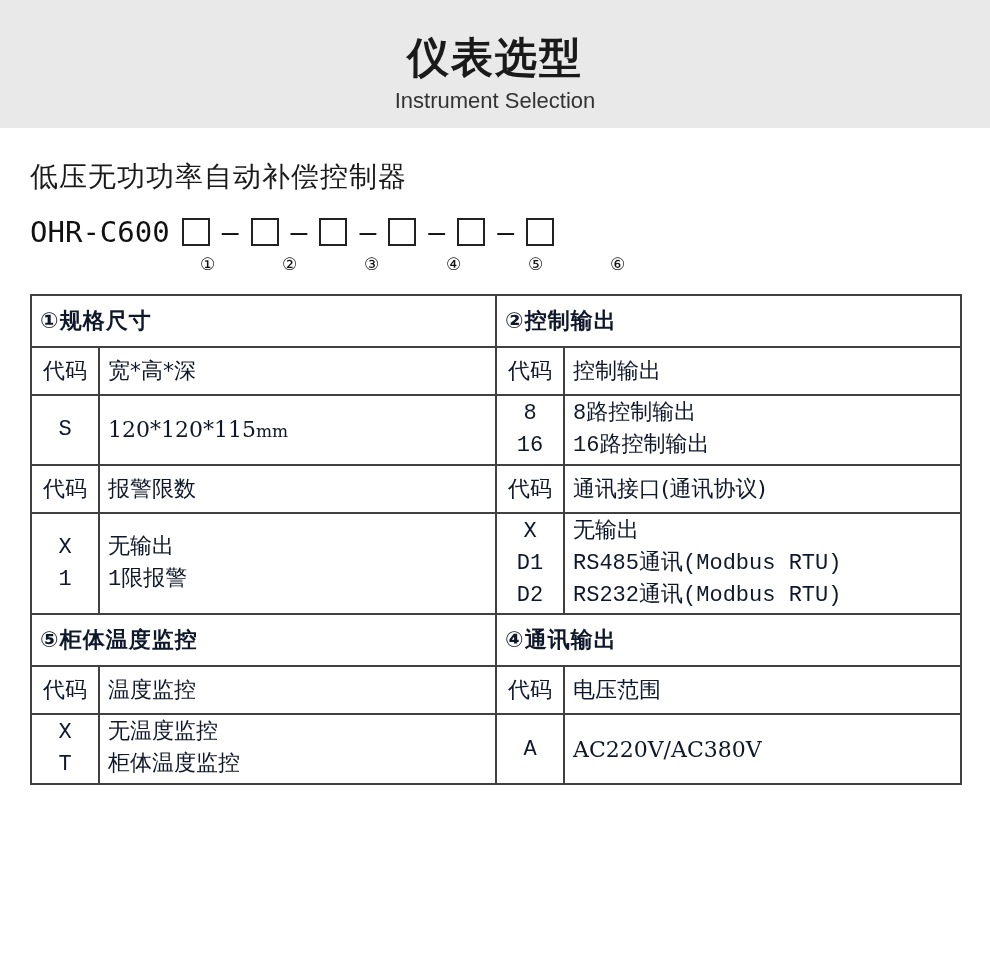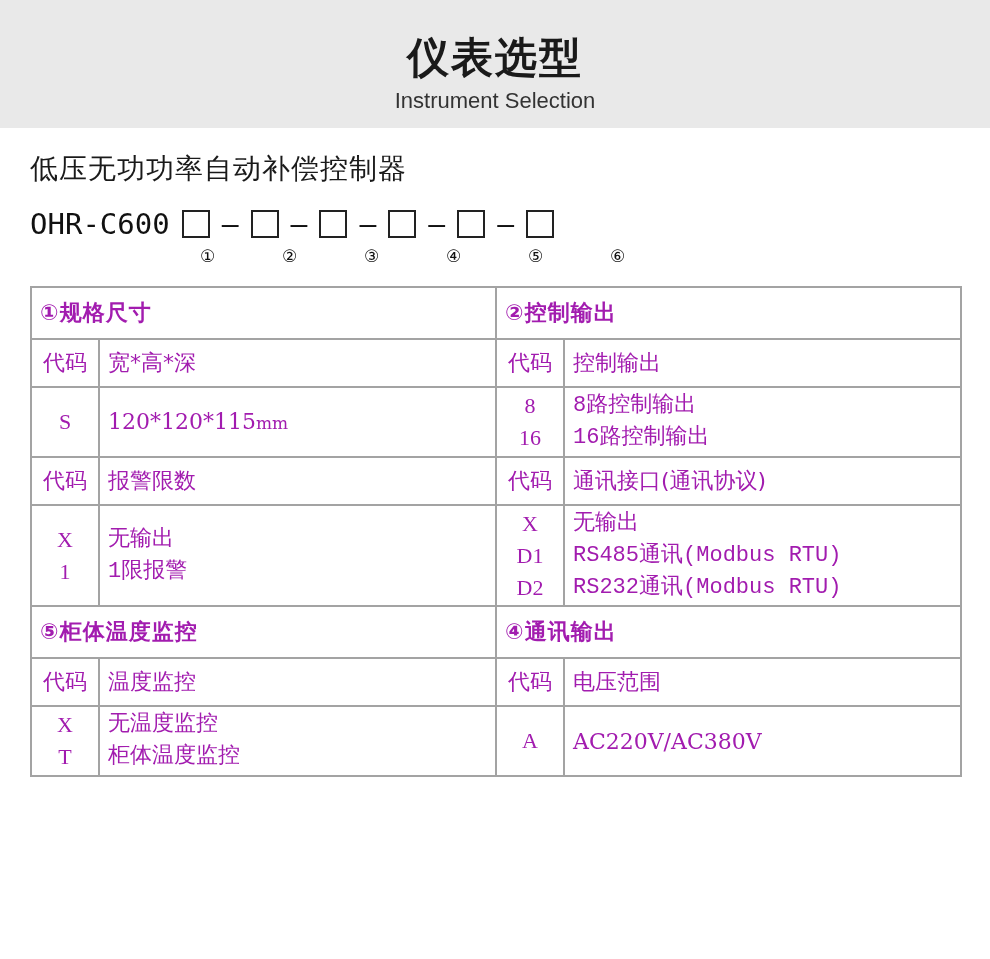--- a/index.html
+++ b/index.html
@@ -45,21 +45,21 @@
     font-family: "Liberation Sans", sans-serif;
   }
 
   
   .content {
     padding: 0 30px;
     box-sizing: border-box;
     width: 990px;
   }
   .product-name {
-    margin-top: 22px;
+    margin-top: 30px;
     font-size: 28px;
     color: #1a1a1a;
     font-family: "DejaVu Sans", sans-serif;
     letter-spacing: 1px;
   }
 
   
   .model-row {
     margin-top: 16px;
     display: flex;
@@ -100,41 +100,41 @@
 
   
   table.spec {
     margin-top: 14px;
     border-collapse: collapse;
     width: 930px;
     table-layout: fixed;
     font-family: "DejaVu Serif", serif;
   }
   table.spec td {
-    border: 2px solid #a3a3a3;
+    border: 2px solid #404040;
     padding: 2px 8px;
     vertical-align: middle;
     font-size: 22px;
-    color: #a21caf;
+    color: #0f172a;
   }
   .sec-head {
     font-family: "DejaVu Sans", sans-serif;
     font-weight: bold;
     font-size: 24px;
     height: 46px;
     letter-spacing: 1px;
   }
   .col-head {
     font-family: "DejaVu Sans", sans-serif;
     font-size: 23px;
     height: 42px;
   }
   .code-cell {
     text-align: center;
-    font-family: Liberation Serif, serif;
+    font-family: Liberation Mono, monospace;
   }
   .val-cell {
     font-family: "DejaVu Serif", serif;
   }
   .cn {
     font-family: Liberation Mono, monospace;
     font-size: 22px;
   }
   .small-unit {
     font-size: 17px;

